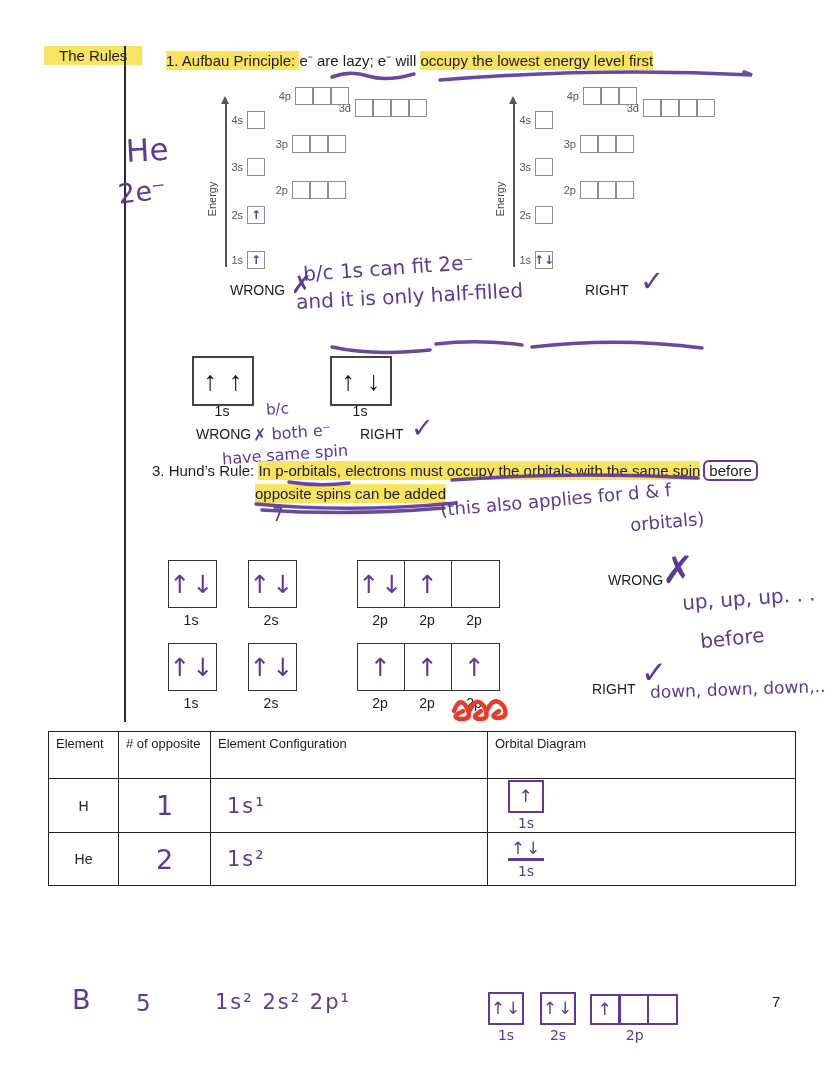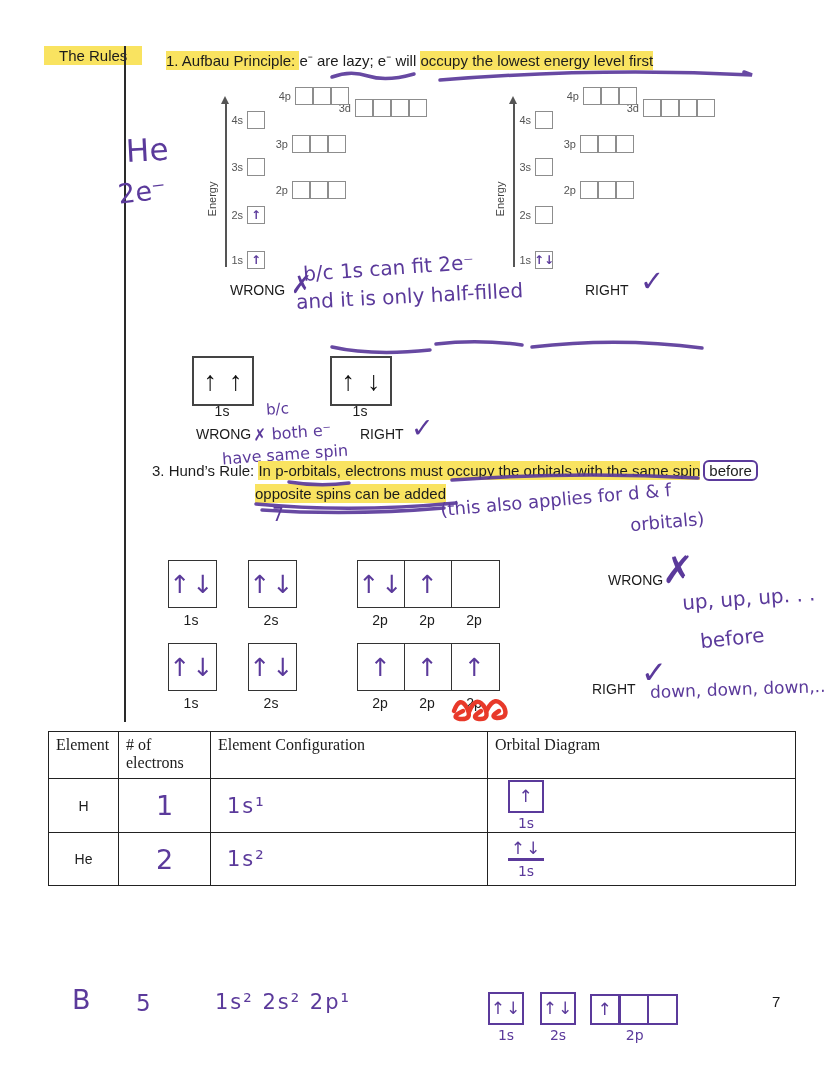--- a/index.html
+++ b/index.html
@@ -75,21 +75,21 @@
   #hund-x{left:662px;top:548px;font-size:38px;font-weight:bold;}
   #hund-up{left:682px;top:586px;font-size:20px;transform:rotate(-4deg);white-space:nowrap;}
   #hund-before{left:700px;top:626px;font-size:20px;transform:rotate(-6deg);}
   #hund-right{left:592px;top:681px;}
   #hund-check{left:641px;top:654px;font-size:31px;}
   #hund-down{left:650px;top:679px;font-size:17px;transform:rotate(-2deg);white-space:nowrap;}
 
   
   #rules-table{position:absolute;left:48px;top:731px;width:747px;border-collapse:collapse;table-layout:fixed;}
   #rules-table th,#rules-table td{border:1.5px solid #222;}
-  #rules-table th{font-size:16px;font-weight:normal;text-align:left;vertical-align:top;padding:4px 7px;height:38px;font-family:Liberation Serif, serif;}
+  #rules-table th{font-size:13px;font-weight:normal;text-align:left;vertical-align:top;padding:4px 7px;height:38px;}
   #rules-table td{height:50px;vertical-align:middle;}
   .el-cell{text-align:center;font-size:14px;}
   .num-cell{text-align:center;}
   .num-cell span{font-size:27px;}
   .cfg-cell{padding-left:16px;}
   .cfg-cell span{font-size:21px;letter-spacing:2px;}
   .orb-cell{padding-left:20px;}
   .orbwrap{display:flex;gap:18px;align-items:flex-end;}
   .orbitem{text-align:center;}
   .ob{width:32px;height:29px;border:2.5px solid #5b3a9b;display:flex;align-items:center;justify-content:center;}
@@ -307,21 +307,21 @@
   <table id="rules-table">
     <colgroup>
         <col style="width:70px">
         <col style="width:92px">
         <col style="width:277px">
         <col style="width:308px">
       </colgroup>
     <thead>
         <tr>
           <th>Element</th>
-          <th># of electrons</th>
+          <th># of opposite</th>
           <th>Element Configuration</th>
           <th>Orbital Diagram</th>
         </tr>
       </thead>
     <tbody>
         <tr>
           <td class="el-cell">H</td>
           <td class="num-cell"><span class="hand">1</span></td>
           <td class="cfg-cell"><span class="hand">1s¹</span></td>
           <td class="orb-cell">

